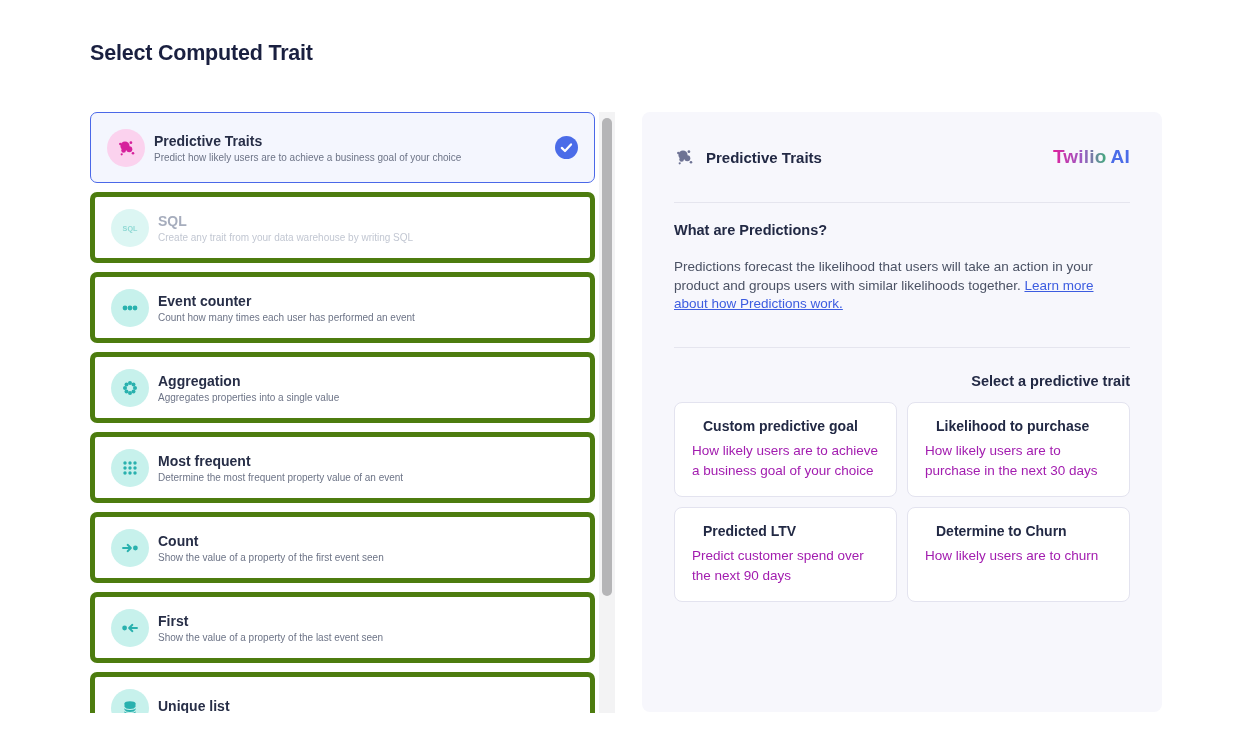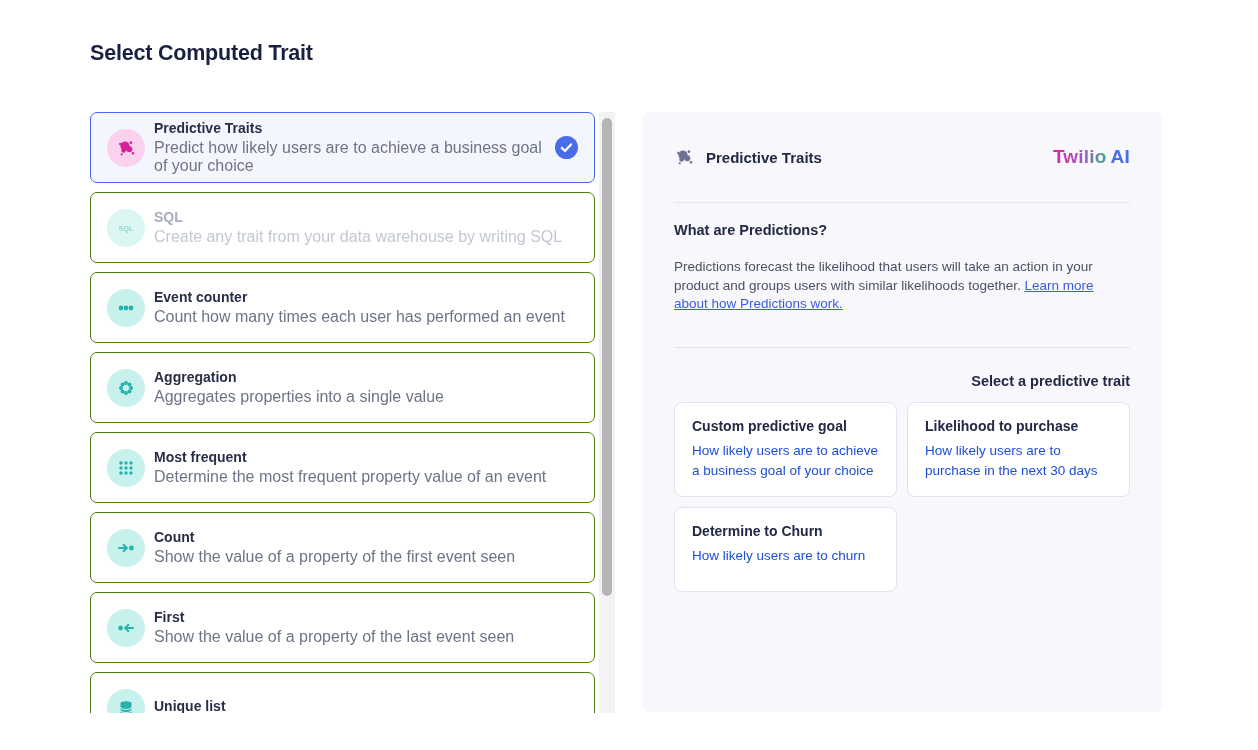--- a/index.html
+++ b/index.html
@@ -6,30 +6,30 @@
   html, body { width: 1258px; height: 750px; background: #ffffff; overflow: hidden;
     font-family: "Liberation Sans", sans-serif; }
   #stage { position: relative; width: 1130px; height: 750px; background: #fff; }
 
   .page-title { position: absolute; left: 90px; top: 41px; font-size: 21.5px;
     font-weight: 700; color: #1a2040; letter-spacing: -0.2px; }
 
   
   .trait-list { position: absolute; left: 90px; top: 112px; width: 505px; height: 601px;
     overflow: hidden; }
-  .trait-item { width: 505px; height: 71px; border: 1px solid #4d7c0f; border-radius: 7px;
+  .trait-item { width: 505px; height: 71px; border: 5px solid #4d7c0f; border-radius: 7px;
     background: #ffffff; display: flex; align-items: center; padding: 0 16px;
     margin-bottom: 9px; cursor: pointer; }
   .trait-item.selected { border: 1.5px solid #4b68e8; background: #f4f6fe; }
   .icon-circle { width: 38px; height: 38px; border-radius: 50%; background: #c7f1ec;
     color: #29b1ae; display: flex; align-items: center; justify-content: center; flex: none; }
   .trait-item.pink .icon-circle { background: #fbd2ee; color: #d6219c; }
   .item-text { margin-left: 9px; min-width: 0; }
   .item-title { font-size: 14px; font-weight: 700; color: #272e47; margin-bottom: 3px; }
-  .item-desc { font-size: 16px; color: #6d7487; }
+  .item-desc { font-size: 10px; color: #6d7487; }
   .trait-item.disabled .item-title { color: #a6adbd; }
   .trait-item.disabled .item-desc { color: #c2c7d2; }
   .trait-item.disabled .icon-circle { background: #dcf6f3; color: #8fd9d4; }
   .check-badge { margin-left: auto; width: 23px; height: 23px; flex: none; }
 
   
   .scroll-track { position: absolute; left: 599px; top: 112px; width: 16px; height: 601px;
     background: #f3f3f4; }
   .scroll-thumb { position: absolute; left: 3px; top: 6px; width: 10px; height: 478px;
     background: #b5b5b7; border-radius: 6px; }
@@ -50,22 +50,22 @@
   .about-heading { font-size: 14.5px; font-weight: 700; color: #222944; margin-bottom: 20px; }
   .about-body { font-size: 13.5px; line-height: 18.5px; color: #4b5264; max-width: 456px;
     margin-bottom: 33px; }
   .learn-link { color: #3c5ce0; text-decoration: underline; cursor: pointer; }
   .select-section { padding-top: 25px; }
   .select-heading { font-size: 14.5px; font-weight: 700; color: #222944; margin-bottom: 13px; text-align: right; }
   .cards-grid { display: grid; grid-template-columns: 1fr 1fr; gap: 10px; }
   .pred-card { background: #ffffff; border: 1px solid #e3e3ef; border-radius: 8px;
     padding: 15px 17px; cursor: pointer; min-height: 85px; }
   .pred-card .card-title { font-size: 14px; font-weight: 700; color: #222944;
-    margin-bottom: 7px; }
-  .pred-card .card-desc { font-size: 13.5px; line-height: 20px; color: #1d4ed8; }
+    margin-bottom: 7px; margin-left: 11px; }
+  .pred-card .card-desc { font-size: 13.5px; line-height: 20px; color: #a21caf; }
 </style>
 </head>
 <body>
 
 <div id="stage">
 
   <h1 class="page-title">Select Computed Trait</h1>
 
   <div class="trait-list" id="trait-list">
   <div class="trait-item selected pink">
@@ -248,20 +248,24 @@
   <div class="pred-card">
     <div class="card-title">Custom predictive goal</div>
     <div class="card-desc">How likely users are to achieve a business goal of your choice</div>
   </div>
 
   <div class="pred-card">
     <div class="card-title">Likelihood to purchase</div>
     <div class="card-desc">How likely users are to purchase in the next 30 days</div>
   </div>
 
+  <div class="pred-card">
+    <div class="card-title">Predicted LTV</div>
+    <div class="card-desc">Predict customer spend over the next 90 days</div>
+  </div>
 
   <div class="pred-card">
     <div class="card-title">Determine to Churn</div>
     <div class="card-desc">How likely users are to churn</div>
   </div>
 </div>
     </div>
   </div>
 
 </div>

